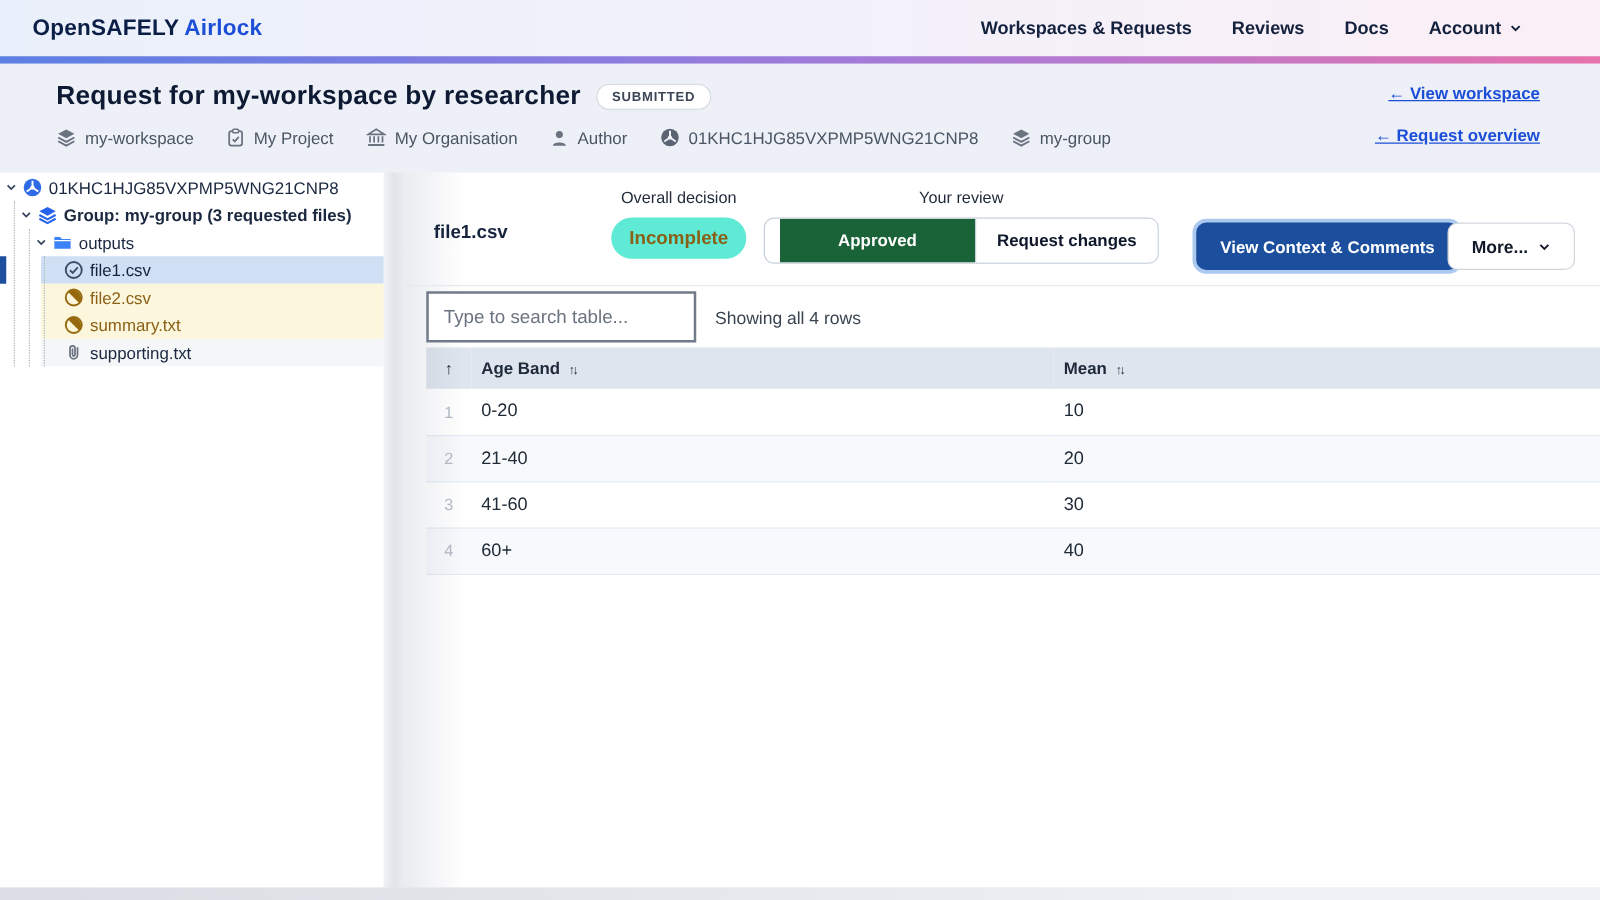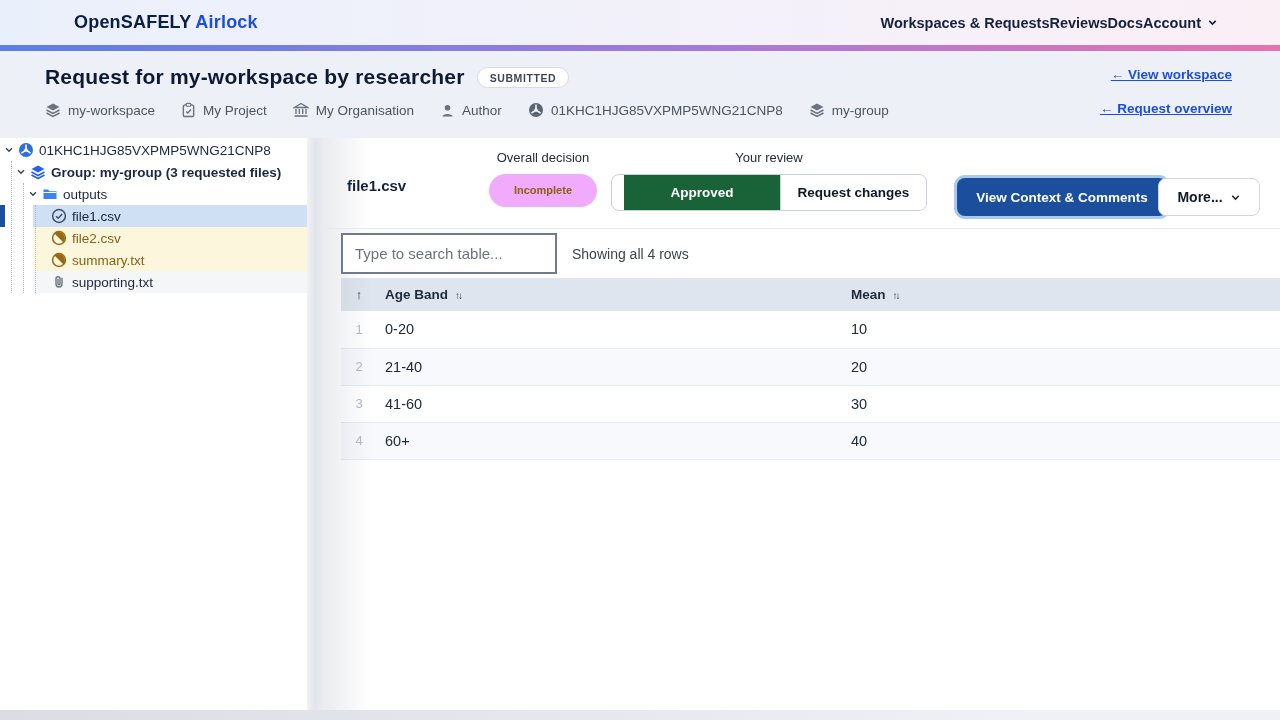--- a/index.html
+++ b/index.html
@@ -2,24 +2,24 @@
 <html><head>
 <meta charset="utf-8">
 <style>
   * { margin:0; padding:0; box-sizing:border-box; }
   html,body { width:1280px; height:720px; overflow:hidden; }
   body { font-family:"Liberation Sans", sans-serif; background:#eef1f6; position:relative; }
 
   
   .topbar{ position:absolute; left:0; top:0; width:1280px; height:45px;
     background:linear-gradient(90deg,#eaf0fb 0%,#f3f1fa 55%,#fbeff6 100%);
-    display:flex; align-items:center; justify-content:space-between; padding:0 62px 0 74px; }
+    display:flex; align-items:center; justify-content:space-between; padding:0 62px 0 26px; }
   .brand{ font-size:18px; font-weight:bold; letter-spacing:.2px; color:#0b1e45; }
   .brand .accent{ color:#1d4ed8; margin-left:4px; }
-  .nav{ display:flex; align-items:flex-end; }
+  .nav{ display:flex; align-items:flex-end; gap:32px; }
   .nav-item{ font-size:14.5px; font-weight:bold; color:#14213d; cursor:pointer; display:flex; align-items:center; gap:6px; }
   .gradientline{ position:absolute; left:0; top:45px; width:1280px; height:6px;
     background:linear-gradient(90deg,#5c7fe3 0%,#8f7cdf 40%,#b379d2 65%,#e673ac 100%); }
 
   
   .pagehead{ position:absolute; left:0; top:51px; width:1280px; height:87px; background:#edf1f7; }
   .title-row{ position:absolute; left:45px; top:14px; display:flex; align-items:center; gap:12px; }
   .page-title{ font-size:21px; font-weight:bold; color:#0e1a33; letter-spacing:.2px; }
   .status-pill{ background:#fff; border:1px solid #d8dce2; border-radius:999px; padding:4px 12px 3px;
     font-size:10.5px; font-weight:bold; letter-spacing:.6px; color:#3d4657; }
@@ -55,22 +55,22 @@
   .guide{ position:absolute; width:0; border-left:1px dotted #aeb6c2; z-index:2; }
   .g1{ left:11px; top:23px; height:132px; }
   .g2{ left:23px; top:45px; height:110px; }
   .g3{ left:35px; top:67px; height:88px; }
 
   
   .file-header{ position:relative; height:90px; }
   .file-title{ position:absolute; left:22px; top:39px; font-size:15px; font-weight:bold; color:#16233d; }
   .block-label{ font-size:13px; color:#222c3a; text-align:center; }
   .decision-block{ position:absolute; left:164px; top:12px; width:108px; }
-  .badge-incomplete{ margin-top:9px; height:33px; line-height:33px; text-align:center; background:#f0abfc;
-    color:#8a6016; font-size:11px; font-weight:bold; border-radius:17px; }
+  .badge-incomplete{ margin-top:9px; height:33px; line-height:33px; text-align:center; background:#5eead4;
+    color:#8a6016; font-size:15px; font-weight:bold; border-radius:17px; }
   .review-block{ position:absolute; left:286px; top:12px; width:316px; }
   .seg-group{ margin-top:9px; display:flex; height:37px; border-radius:8px; overflow:hidden; border:1px solid #c7d0da;padding-left:12px; }
   .seg-approved{ flex:0 0 156px; background:#1a6238; color:#fff; font-size:13.5px; font-weight:bold;
     display:flex; align-items:center; justify-content:center; cursor:pointer; }
   .seg-request{ flex:1; background:#fff; color:#0f172a; font-size:13.5px; font-weight:bold;
     display:flex; align-items:center; justify-content:center; cursor:pointer; border-left:1px solid #c7d0da; }
   .btn-context{ position:absolute; left:632px; top:40px; width:210px; height:38px; background:#1b4f9e; color:#fff;
     font-size:13.5px; font-weight:bold; border:none; border-radius:8px; cursor:pointer;
     box-shadow:0 0 0 3px #abc8ef; font-family:inherit; }
   .btn-more{ position:absolute; left:833px; top:40px; width:102px; height:38px; background:#fff; color:#111827;

